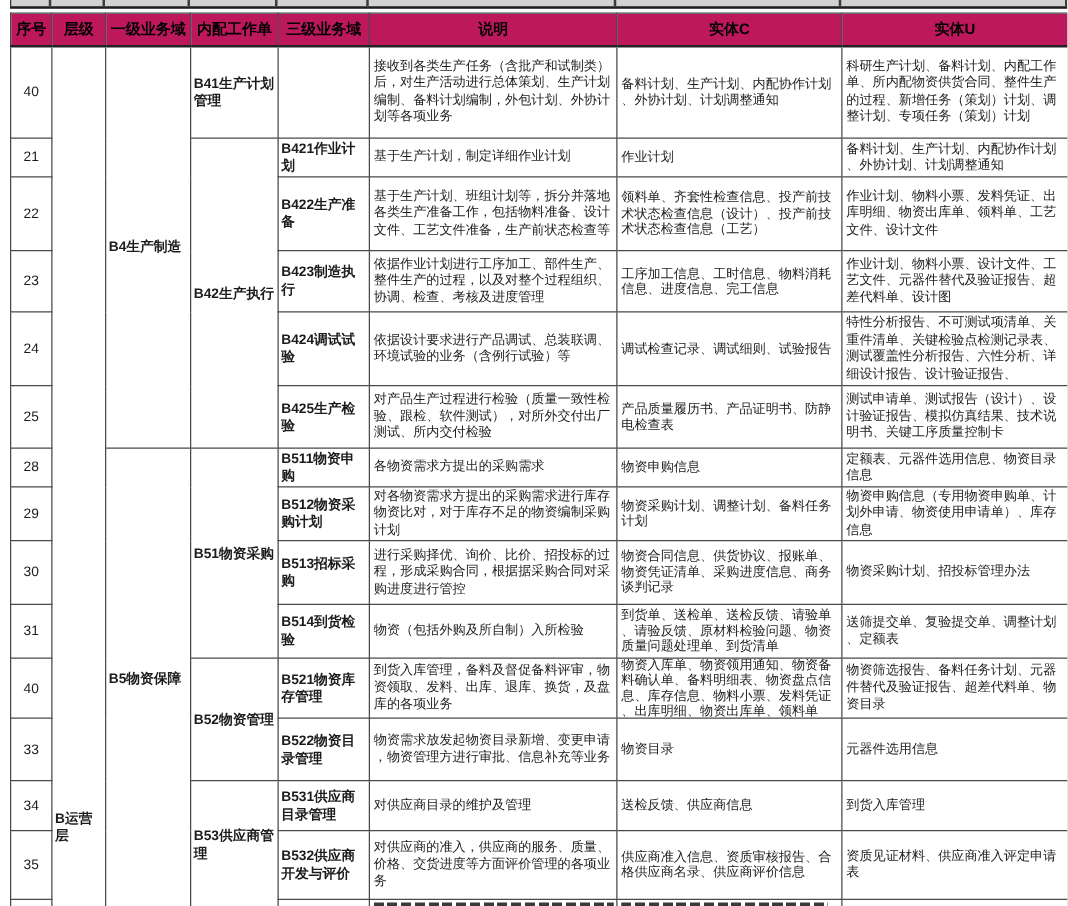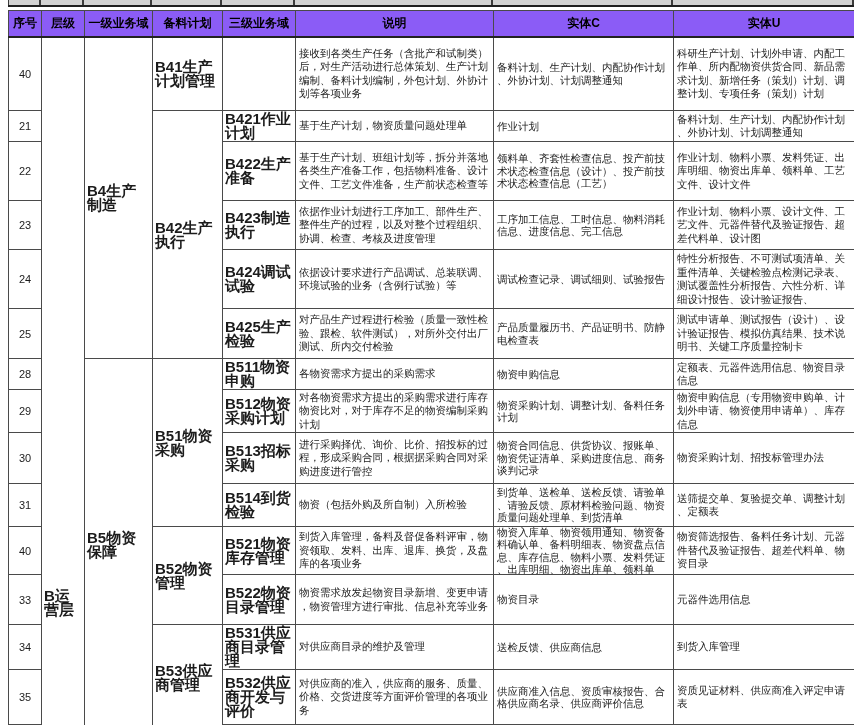--- a/index.html
+++ b/index.html
@@ -21,28 +21,28 @@
   table.main {
     position:absolute; left:8px; top:10px; width:846px;
     border-collapse:collapse; table-layout:fixed;
   }
   col.c-no{width:33px} col.c-lv{width:43px} col.c-l1{width:68px}
   col.c-l2{width:70px} col.c-l3{width:73px} col.c-desc{width:198px}
   col.c-c{width:180px} col.c-u{width:181px}
 
   th, td { border:1px solid #4a4a4a; box-sizing:border-box; vertical-align:middle; word-break:break-all; }
   thead th {
-    background:#8b5cf6; font-weight:bold; font-size:12px; color:#000;
+    background:#be185d; font-weight:bold; font-size:12px; color:#000;
     text-align:center; padding:2px; border-bottom:2px solid #222;
   }
   tr.hh { height:26px; }
 
   td.no { text-align:center; font-size:11px; padding:1px; }
-  td.lv, td.l1, td.l2, td.l3 { font-weight:bold; font-size:15px; line-height:14px; padding:1px 2px; text-align:left; }
-  td.lv { vertical-align:bottom; padding-bottom:114px; }
+  td.lv, td.l1, td.l2, td.l3 { font-weight:bold; font-size:11px; line-height:14px; padding:1px 2px; text-align:left; }
+  td.lv { vertical-align:bottom; padding-bottom:50px; }
   td.l3e { border:1px solid #4a4a4a; }
 
   td.desc, td.cc, td.uu { position:relative; padding:0; }
   td.desc .t, td.cc .t, td.uu .t {
     position:absolute; inset:0; padding:2px 3px; overflow:hidden;
     display:flex; align-items:center;
     font-size:10.5px; line-height:13.5px; line-break:anywhere;
   }
   td.cc .t { line-height:12.5px; }
 
@@ -82,50 +82,50 @@
       <col class="c-l3">
         <col class="c-desc">
         <col class="c-c">
         <col class="c-u">
     </colgroup>
     <thead>
       <tr class="hh">
         <th>序号</th>
         <th>层级</th>
         <th>一级业务域</th>
-        <th>备料计划</th>
+        <th>内配工作单</th>
         <th>三级业务域</th>
         <th>说明</th>
         <th>实体C</th>
         <th>实体U</th>
       </tr>
     </thead>
     <tbody>
       <tr class="h74">
         <td class="no">40</td>
         <td class="lv" rowspan="15">B运营层</td>
         <td class="l1" rowspan="6">B4生产制造</td>
         <td class="l2">B41生产计划管理</td>
         <td class="l3 l3e"></td>
         <td class="desc">
             <div class="t">接收到各类生产任务（含批产和试制类）后，对生产活动进行总体策划、生产计划编制、备料计划编制，外包计划、外协计划等各项业务</div>
           </td>
         <td class="cc">
             <div class="t">备料计划、生产计划、内配协作计划、外协计划、计划调整通知</div>
           </td>
         <td class="uu">
-            <div class="t">科研生产计划、计划外申请、内配工作单、所内配物资供货合同、新品需求计划、新增任务（策划）计划、调整计划、专项任务（策划）计划</div>
+            <div class="t">科研生产计划、备料计划、内配工作单、所内配物资供货合同、整件生产的过程、新增任务（策划）计划、调整计划、专项任务（策划）计划</div>
           </td>
       </tr>
       <tr class="h28">
         <td class="no">21</td>
         <td class="l2" rowspan="5">B42生产执行</td>
         <td class="l3">B421作业计划</td>
         <td class="desc">
-            <div class="t">基于生产计划，物资质量问题处理单</div>
+            <div class="t">基于生产计划，制定详细作业计划</div>
           </td>
         <td class="cc">
             <div class="t">作业计划</div>
           </td>
         <td class="uu">
             <div class="t">备料计划、生产计划、内配协作计划、外协计划、计划调整通知</div>
           </td>
       </tr>
       <tr class="h59">
         <td class="no">22</td>

